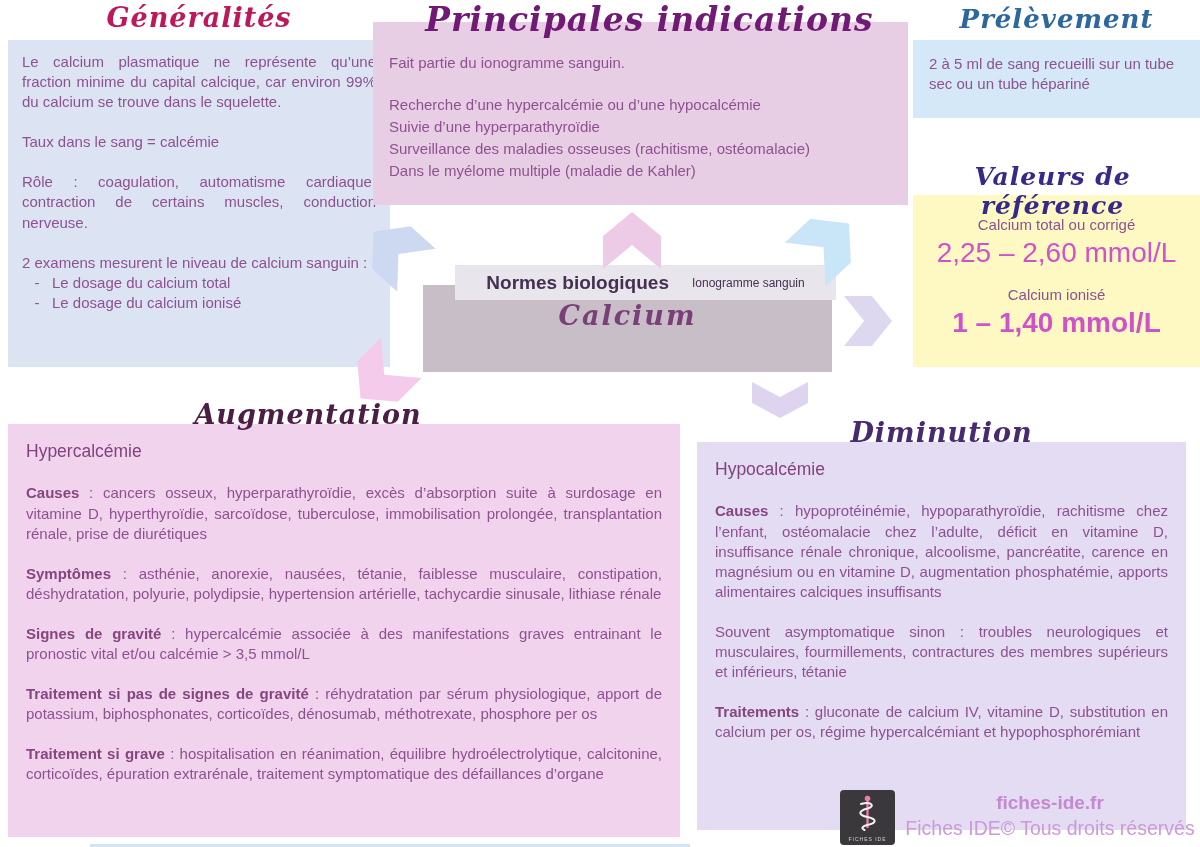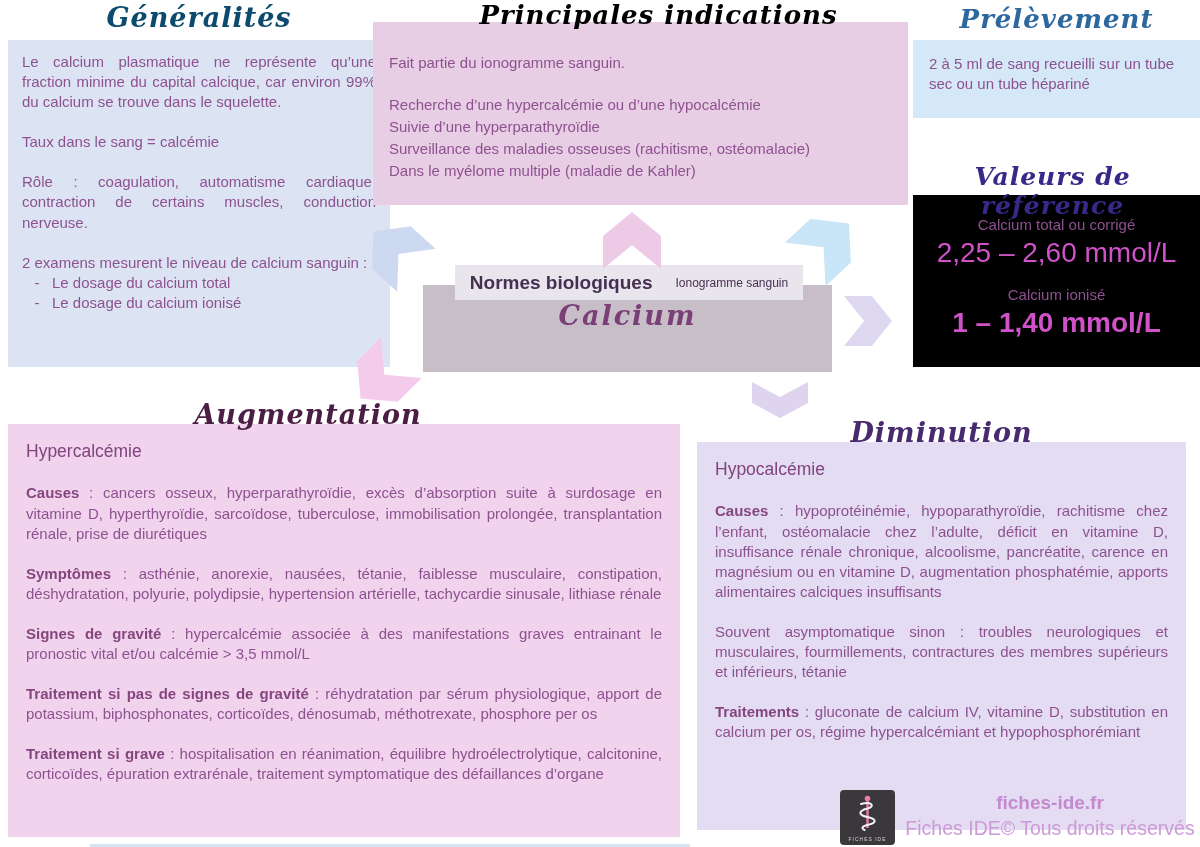--- a/index.html
+++ b/index.html
@@ -14,51 +14,51 @@
           text-align:center;position:absolute;letter-spacing:1px;}
   .boldlbl{font-weight:bold;color:#85467f;}
   .chev{position:absolute;clip-path:polygon(50% 0,100% 42%,100% 100%,50% 58%,0 100%,0 42%);}
   .subhead{font-size:17.5px;color:#7f437c;color:#81427e;margin:0 0 20px;}
   .dashrow{display:flex;margin:0;}
   .dash{width:30px;text-align:center;flex:0 0 30px;}
   
   #gen-box{left:8px;top:40px;width:382px;height:327px;background:#dce4f4;padding:12px 14px;}
   #ind-box{left:373px;top:22px;width:535px;height:183px;background:#e8cee5;padding:30px 16px 12px;}
   #pre-box{left:913px;top:40px;width:287px;height:78px;background:#d4e8f7;padding:14px 16px;}
-  #val-box{left:913px;top:195px;width:287px;height:172px;background:#000000;padding:20px 10px;text-align:center;}
+  #val-box{left:913px;top:195px;width:287px;height:172px;background:#fef9c3;padding:20px 10px;text-align:center;}
   #aug-box{left:8px;top:424px;width:672px;height:413px;background:#f1d3ed;padding:16px 18px;}
   #dim-box{left:697px;top:442px;width:489px;height:388px;background:#e3dcf2;padding:16px 18px;}
   .val-label{font-size:15px;color:#8e5190;}
   .val-num{font-size:28px;color:#d052c8;line-height:1.15;margin:2px 0 16px;}
   .val-num:last-child{margin-bottom:0;font-weight:bold;}
   
   #center-box{position:absolute;left:423px;top:285px;width:409px;height:87px;background:#c7bec8;}
-  #center-band{position:absolute;left:455px;top:265px;width:348px;height:35px;background:#e9e5ec;
+  #center-band{position:absolute;left:455px;top:265px;width:381px;height:35px;background:#e9e5ec;
                display:flex;align-items:center;justify-content:center;color:#453052;}
   #band-title{font-size:19px;font-weight:bold;}
   #band-sub{font-size:12px;margin-left:7px;padding-left:16px;}
   #calcium-title{position:absolute;left:423px;top:300px;width:409px;text-align:center;
                  font-family:"DejaVu Serif",serif;font-style:italic;font-weight:bold;
                  font-size:27px;color:#7b3f78;letter-spacing:2px;}
   
   #logo{position:absolute;left:840px;top:790px;width:55px;height:55px;background:#3a383a;border-radius:4px;}
   #logo-label{position:absolute;left:0;bottom:3px;width:55px;text-align:center;font-size:5px;
               letter-spacing:1px;color:#d8d4d8;font-family:"Liberation Sans",sans-serif;}
   #footer-text{position:absolute;left:905px;top:792px;width:290px;text-align:center;}
   #site-name{font-size:19px;font-weight:bold;color:#c489cf;margin-bottom:3px;}
   #copyright{font-size:19.5px;color:#cd9ad8;}
   #bottom-strip{position:absolute;left:90px;top:844px;width:600px;height:3px;background:#d4e4f3;}
 </style>
 </head>
 <body>
 
 <div id="canvas">
 
-  <div class="script" style="left:8px;top:2px;width:382px;font-size:27px;color:#0c4a6e;">Généralités</div>
-  <div class="script" style="left:391px;top:0px;width:535px;font-size:26px;color:#000000;z-index:3;">Principales indications</div>
+  <div class="script" style="left:8px;top:2px;width:382px;font-size:27px;color:#be185d;">Généralités</div>
+  <div class="script" style="left:382px;top:0px;width:535px;font-size:33px;color:#701a75;z-index:3;">Principales indications</div>
   <div class="script" style="left:913px;top:4px;width:287px;font-size:26px;color:#2c679d;">Prélèvement</div>
   <div class="script" style="left:905px;top:162px;width:295px;font-size:25px;color:#37298a;z-index:3;">Valeurs de référence</div>
   <div class="script" style="left:8px;top:399px;width:600px;font-size:27px;color:#4c1e45;z-index:3;">Augmentation</div>
   <div class="script" style="left:697px;top:417px;width:489px;font-size:27px;color:#482a6e;z-index:3;">Diminution</div>
 
   <div class="box just" id="gen-box">
     <p>Le calcium plasmatique ne représente qu’une fraction minime du capital calcique, car environ 99% du calcium se trouve dans le squelette.</p>
     <p style="text-align:left;">Taux dans le sang = calcémie</p>
     <p>Rôle : coagulation, automatisme cardiaque, contraction de certains muscles, conduction nerveuse.</p>
     <p style="margin-bottom:0;">2 examens mesurent le niveau de calcium sanguin :</p>

